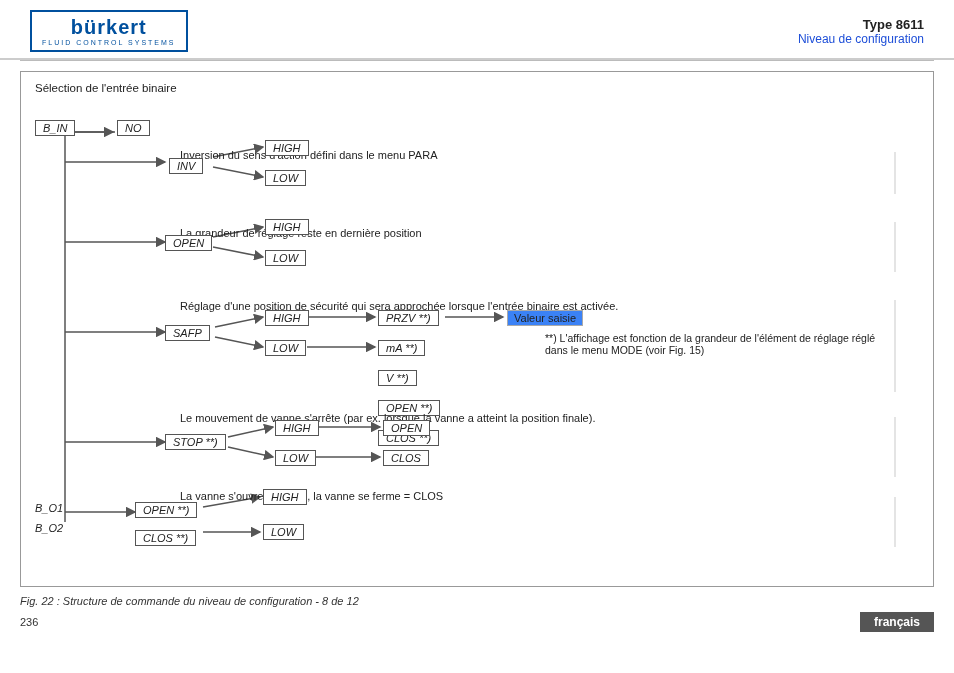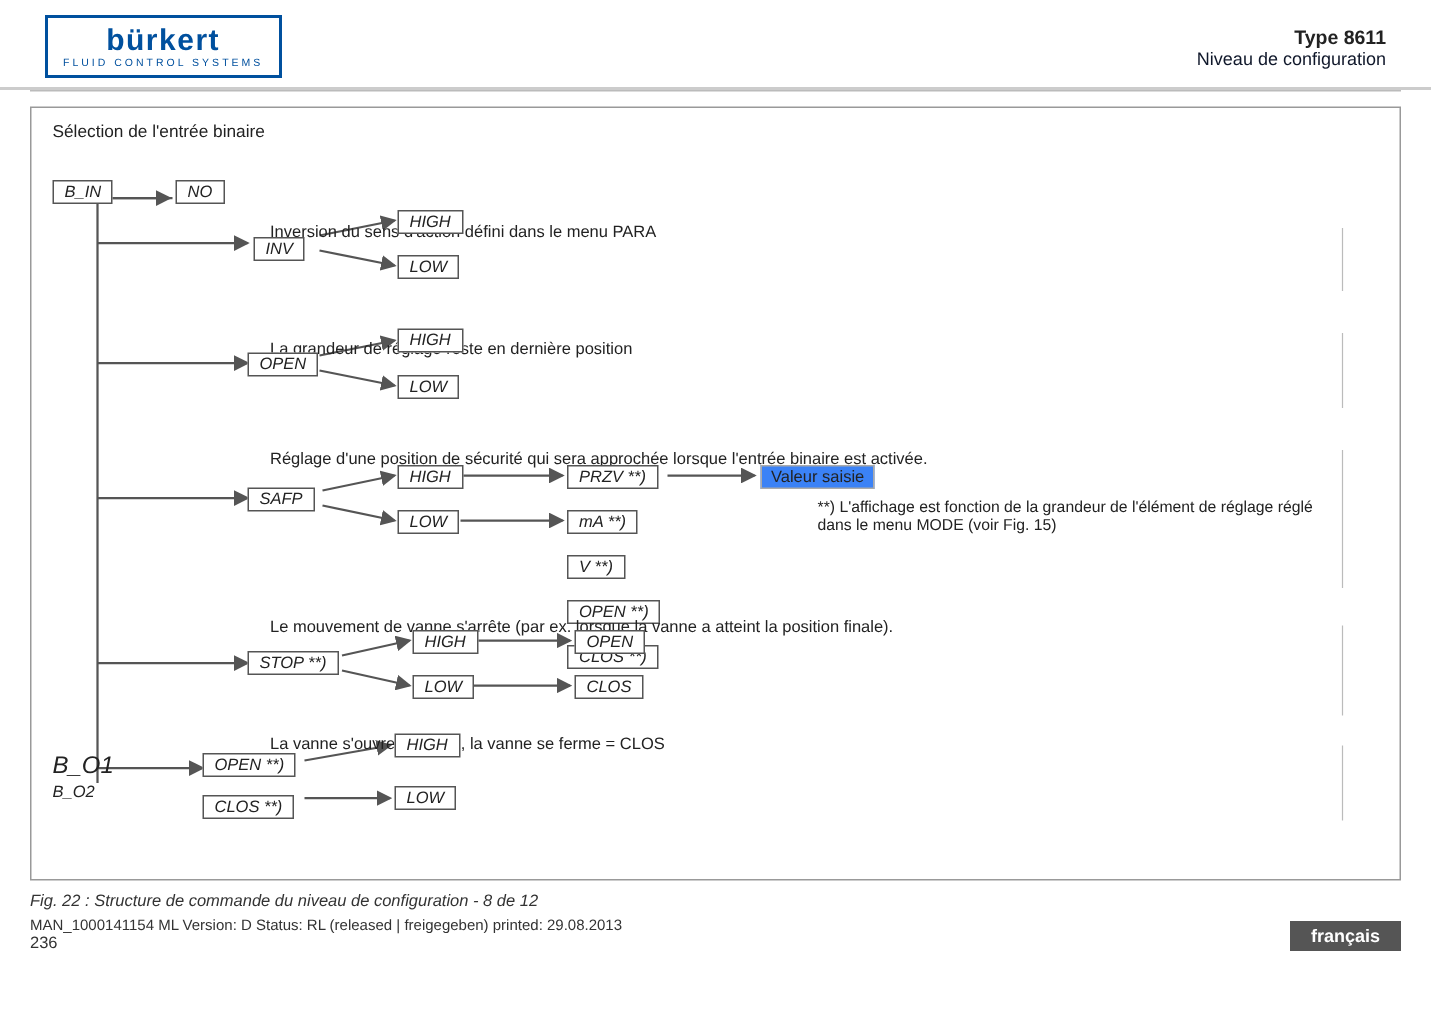--- a/index.html
+++ b/index.html
@@ -42,21 +42,21 @@
     }
     .header-right {
       text-align: right;
     }
     .header-right .type-label {
       font-weight: bold;
       font-size: 13px;
     }
     .header-right .type-sub {
       font-size: 12px;
-      color: #0f172a;
+      color: #1d4ed8;
     }
     .main-content {
       padding: 10px 20px 0 20px;
     }
     .diagram-box {
       border: 1px solid #999;
       padding: 10px 14px 14px 14px;
       margin-bottom: 8px;
       position: relative;
       min-height: 490px;
@@ -277,27 +277,26 @@
       <div class="abs nbox nbox-i" style="left:348px;top:348px;">CLOS</div>
 
       <div class="abs atext" style="left:145px;top:388px;">
         <span>La vanne s'ouvre = OPEN, la vanne se ferme = CLOS</span>
       </div>
       <div class="abs nbox nbox-i" style="left:100px;top:400px;">OPEN **)</div>
       <div class="abs nbox nbox-i" style="left:100px;top:428px;">CLOS **)</div>
       <div class="abs nbox nbox-i" style="left:228px;top:387px;">HIGH</div>
       <div class="abs nbox nbox-i" style="left:228px;top:422px;">LOW</div>
 
-      <div class="abs atext-i" style="left:0;top:400px;font-style:italic;font-size:16px;">B_O1</div>
+      <div class="abs atext-i" style="left:0;top:400px;font-style:italic;font-size:11px;">B_O1</div>
       <div class="abs atext-i" style="left:0;top:420px;font-style:italic;font-size:11px;">B_O2</div>
 
     </div>
   </div>
 </div>
 
 <div class="footer-text">Fig. 22 :  Structure de commande du niveau de configuration - 8 de 12</div>
 <div class="footer-bottom">
   <div>
-    <div class="footer-meta">MAN_1000141154  ML  Version: D Status: RL (released | freigegeben)  printed: 29.08.2013</div>
     <div class="footer-page">236</div>
   </div>
   <div class="footer-lang">français</div>
 </div>
 
 </body></html>

